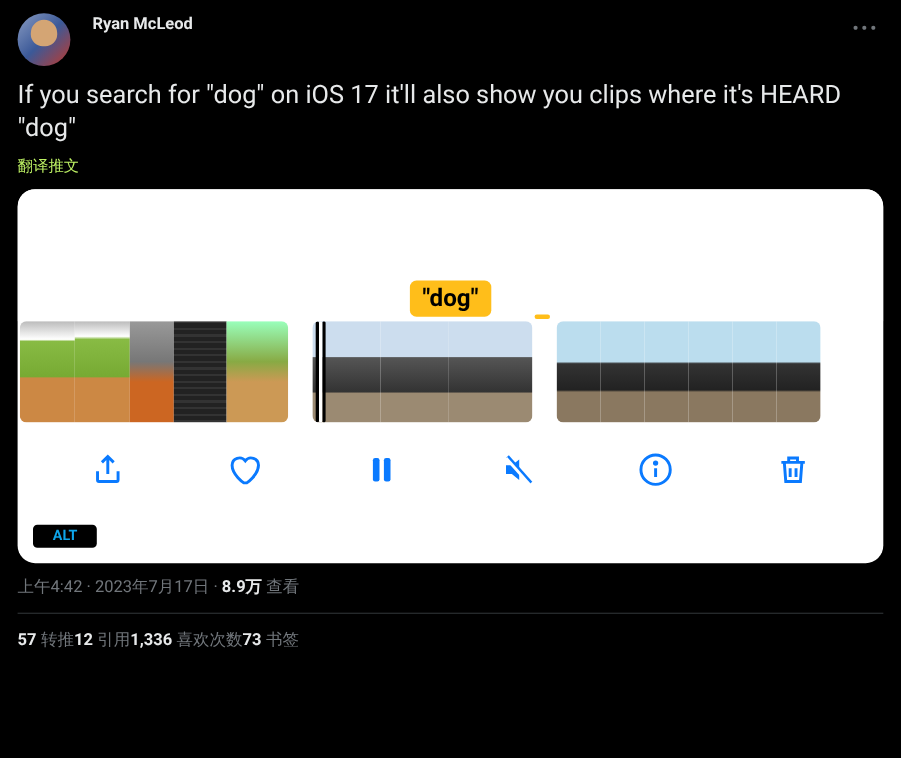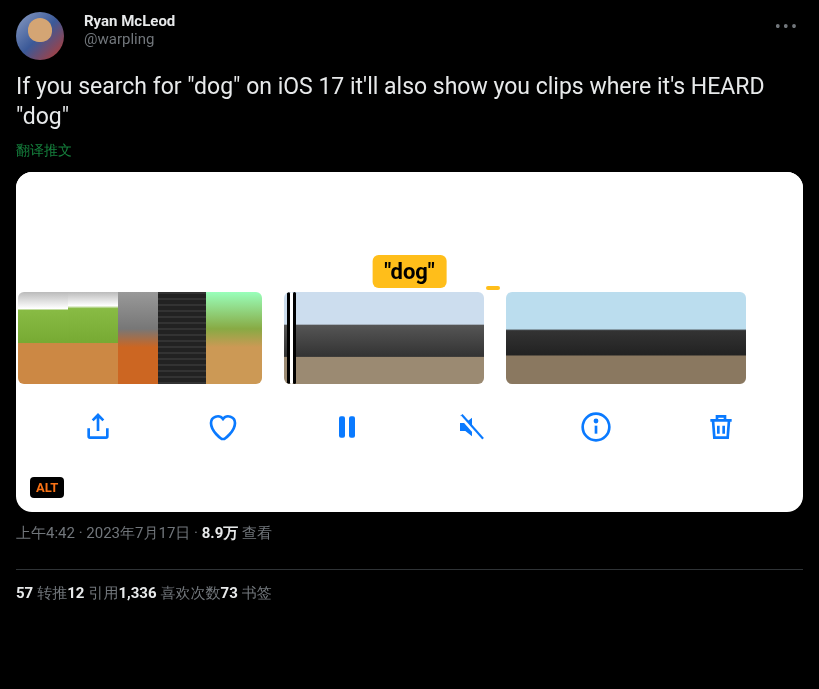--- a/index.html
+++ b/index.html
@@ -60,21 +60,21 @@
     cursor: pointer;
     padding: 4px;
   }
   .tweet-text {
     font-size: 23px;
     line-height: 1.3;
     color: #e7e9ea;
     margin-bottom: 8px;
   }
   .translate-link {
-    color: #15803d;
+    color: #bef264;
     font-size: 14px;
     cursor: pointer;
     margin-bottom: 12px;
     display: inline-block;
   }
   .media-card {
     background: #fff;
     border-radius: 16px;
     overflow: hidden;
     position: relative;
@@ -150,30 +150,30 @@
     align-items: center;
     justify-content: center;
     cursor: pointer;
   }
   .ctrl-btn svg { width: 32px; height: 32px; }
   .alt-badge {
     position: absolute;
     left: 14px;
     bottom: 14px;
     background: #000;
-    color: #f97316;
+    color: #0ea5e9;
     font-weight: 700;
     font-size: 13px;
-    padding: 3px 6px;
+    padding: 3px 18px;
     border-radius: 4px;
   }
   .meta {
     color: #71767b;
     font-size: 15px;
-    margin-bottom: 26px;
+    margin-bottom: 14px;
   }
   .meta .views-num { color: #e7e9ea; font-weight: 700; }
   .divider {
     height: 1px;
     background: #2f3336;
     margin-bottom: 14px;
   }
   .stats {
     display: flex;
     font-size: 15px;
@@ -184,21 +184,20 @@
 </style>
 </head>
 <body>
 
 <div class="tweet">
 
   <div class="header">
     <div class="avatar"></div>
     <div class="user-info">
       <div class="display-name">Ryan McLeod</div>
-      <div class="handle">@warpling</div>
     </div>
     <div class="more-btn">
       <span>•••</span>
     </div>
   </div>
 
   <div class="tweet-text">If you search for "dog" on iOS 17 it'll also show you clips where it's HEARD "dog"</div>
   <a class="translate-link">翻译推文</a>
 
   <div class="media-card">

